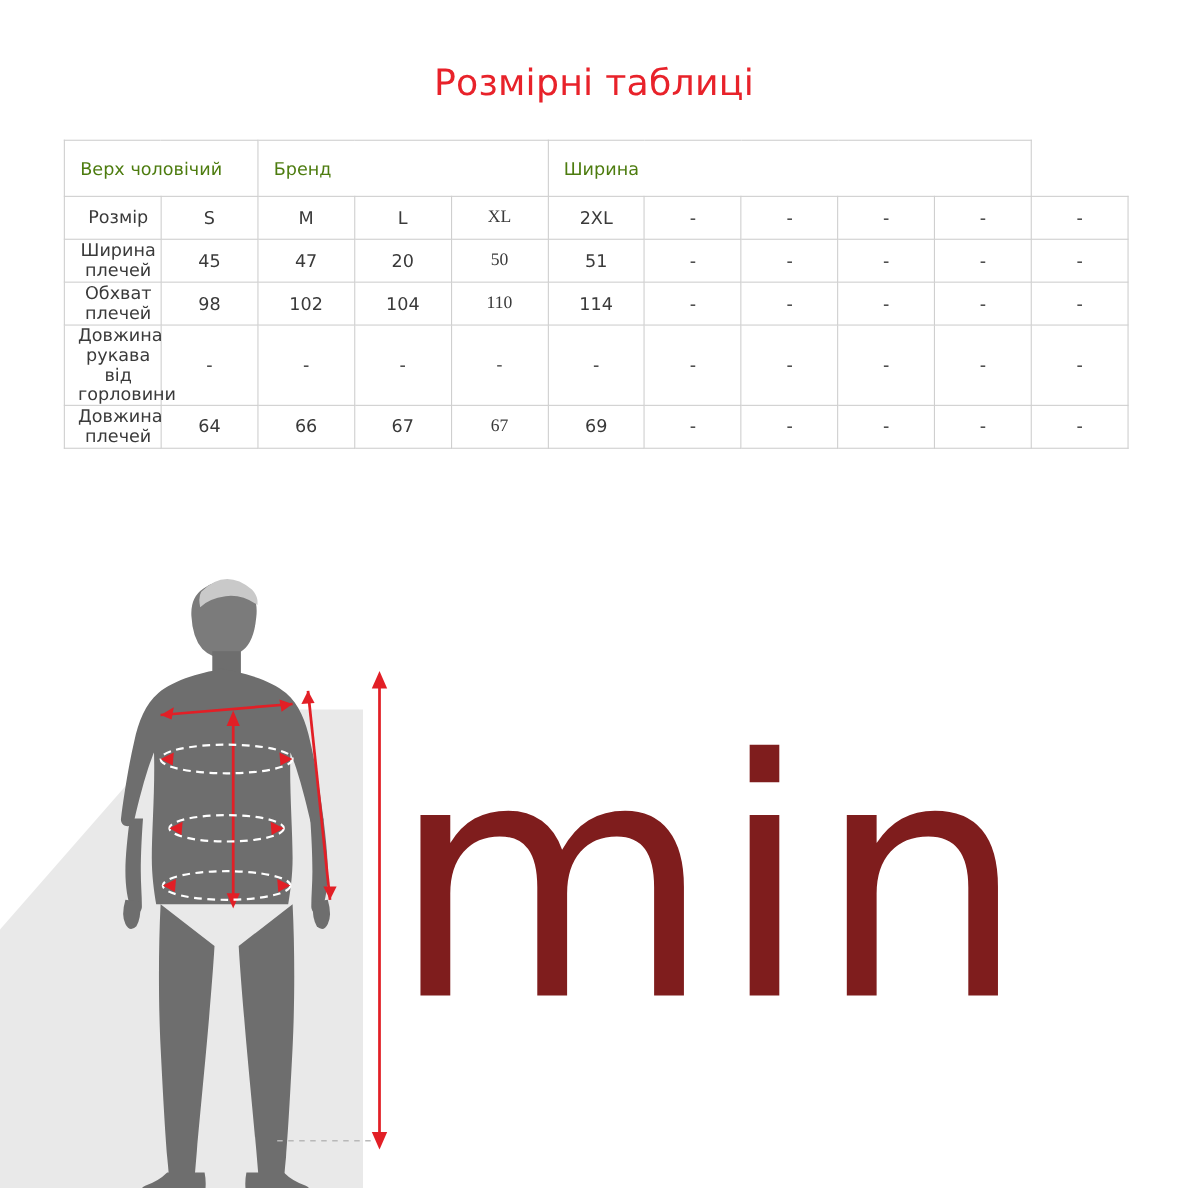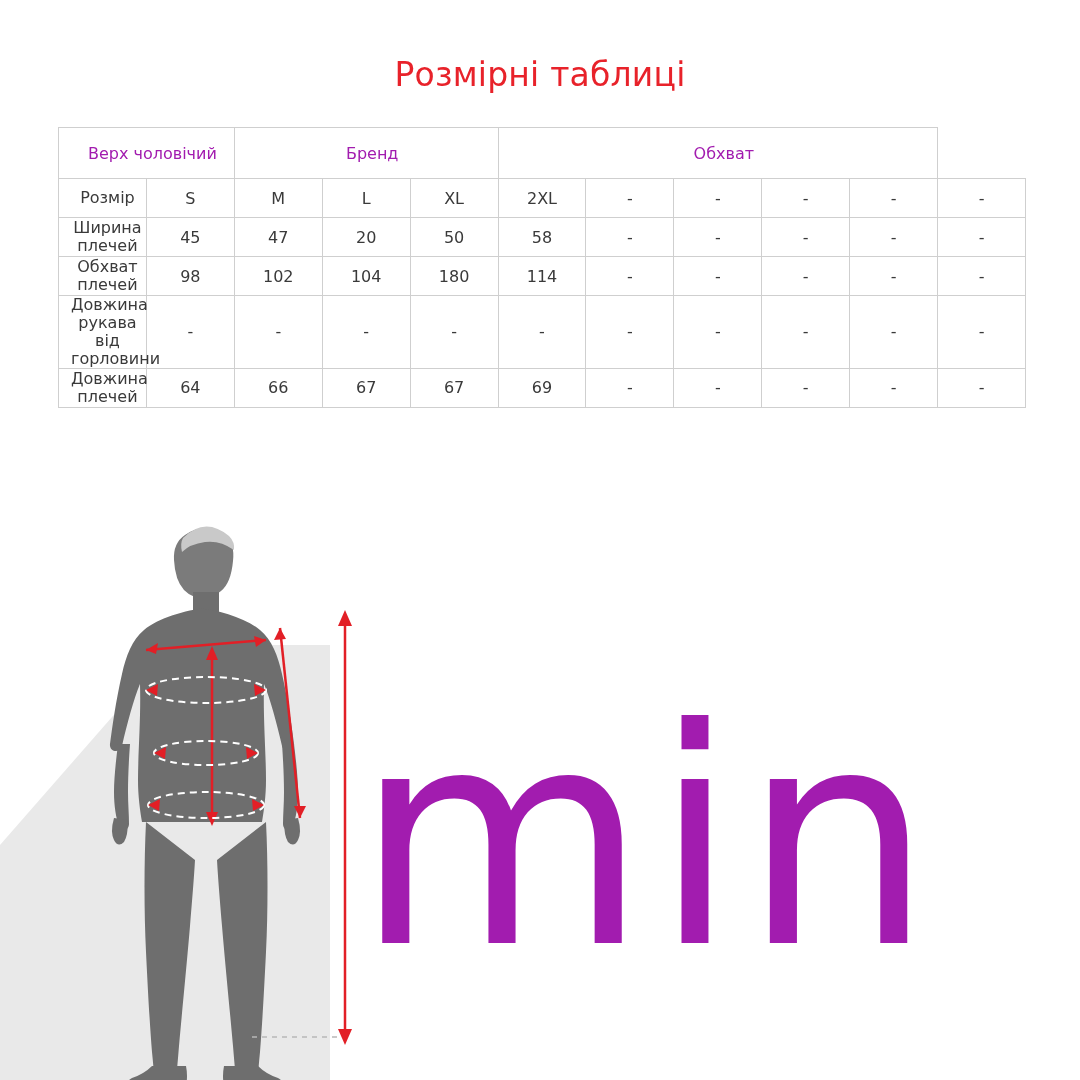--- a/index.html
+++ b/index.html
@@ -50,49 +50,49 @@
     border: 1px solid #cfcfcf;
     height: 38px;
     font-size: 16px;
     color: #3a3a3a;
     text-align: center;
     vertical-align: middle;
     padding: 0 2px;
   }
   table.size-table tr.head-row td {
     height: 50px;
-    color: #a21caf;
-    text-align: center;
+    color: #4d7c0f;
+    text-align: left;
     padding-left: 14px;
     font-size: 16px;
   }
   td.label-cell {
     text-align: center;
     padding-left: 12px !important;
     color: #3a3a3a;
     font-size: 16px;
     line-height: 1.12;
   }
   td.small-label {
     font-size: 15px;
   }
   .v-s    { font-size: 16px; }
   .v-m    { font-size: 17px; }
   .v-l    { font-size: 17px; }
-  .v-xl   { font-size: 17px; }
+  .v-xl   { font-size: 17px; font-family: Liberation Serif, serif; }
   .v-2xl  { font-size: 17px; }
 
   
   .watermark {
     position: absolute;
     left: 355px;
-    top: 690px;
+    top: 652px;
     font-size: 300px;
     line-height: 300px;
-    color: #a21caf;
+    color: #7f1d1d;
     font-family: "DejaVu Sans", "Liberation Sans", sans-serif;
     letter-spacing: 6px;
     user-select: none;
   }
 
   .bg-shape {
     position: absolute;
     left: 0;
     top: 545px;
     width: 330px;
@@ -114,21 +114,21 @@
 <div class="page">
 
   <div class="title">Розмірні таблиці</div>
 
   <div class="table-wrap">
     <table class="size-table">
       <tbody>
           <tr class="head-row">
         <td colspan="2">Верх чоловічий</td>
         <td colspan="3">Бренд</td>
-        <td colspan="5">Обхват</td>
+        <td colspan="5">Ширина</td>
       </tr>
 
       <tr>
         <td class="label-cell" style="width:182px">Розмір</td>
         <td class="v-s" style="width:78px">S</td>
         <td class="v-m" style="width:78px">M</td>
         <td class="v-l" style="width:78px">L</td>
         <td class="v-xl" style="width:78px">XL</td>
         <td class="v-2xl" style="width:78px">2XL</td>
         <td>-</td>
@@ -137,34 +137,34 @@
         <td>-</td>
         <td>-</td>
       </tr>
 
       <tr>
         <td class="label-cell">Ширина плечей</td>
         <td class="v-s">45</td>
         <td class="v-m">47</td>
         <td class="v-l">20</td>
         <td class="v-xl">50</td>
-        <td class="v-2xl">58</td>
+        <td class="v-2xl">51</td>
         <td>-</td>
         <td>-</td>
         <td>-</td>
         <td>-</td>
         <td>-</td>
       </tr>
 
       <tr>
         <td class="label-cell">Обхват плечей</td>
         <td class="v-s">98</td>
         <td class="v-m">102</td>
         <td class="v-l">104</td>
-        <td class="v-xl">180</td>
+        <td class="v-xl">110</td>
         <td class="v-2xl">114</td>
         <td>-</td>
         <td>-</td>
         <td>-</td>
         <td>-</td>
         <td>-</td>
       </tr>
 
 
       <tr>

